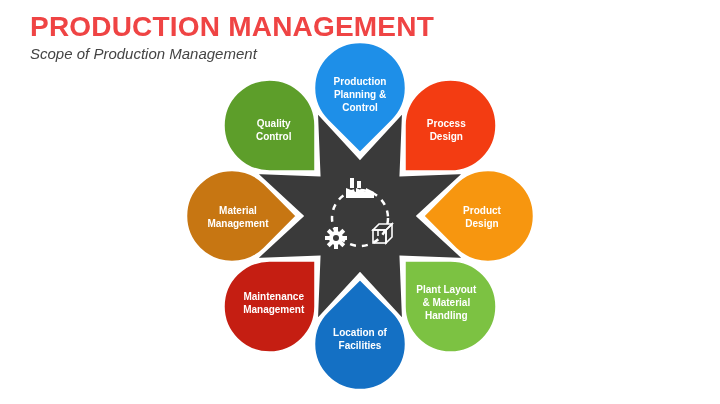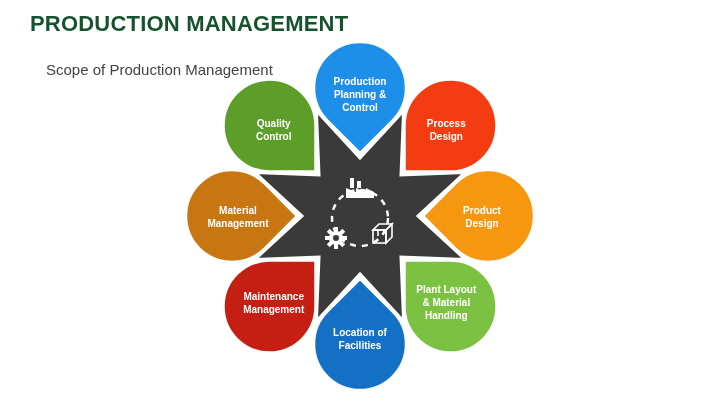--- a/index.html
+++ b/index.html
@@ -1,18 +1,18 @@
 <!DOCTYPE html>
 <html><head>
 <meta charset="utf-8">
 <style>
   html, body { margin: 0; padding: 0; background: #ffffff; }
   body { width: 720px; height: 404px; position: relative; overflow: hidden; font-family: "Liberation Sans", "DejaVu Sans", sans-serif; }
-  .title { position: absolute; left: 30px; top: 11px; font-size: 22px; font-weight: 700; color: #14532d; letter-spacing: 0.2px; margin: 0; }
-  .subtitle { position: absolute; left: 30px; top: 45px; font-size: 15px; color: #444444; margin: 16px; }
+  .title { position: absolute; left: 30px; top: 11px; font-size: 28px; font-weight: 700; color: #ef4444; letter-spacing: 0.2px; margin: 0; }
+  .subtitle { position: absolute; left: 30px; top: 45px; font-size: 15px; color: #444444; margin: 0; font-style: italic; }
   svg.diagram { position: absolute; left: 0; top: 0; }
   .petal-label { font-family: "Liberation Sans", "DejaVu Sans", sans-serif; font-size: 10px; font-weight: 700; fill: #ffffff; text-anchor: middle; }
 </style>
 </head>
 <body>
 
 <h1 class="title">PRODUCTION MANAGEMENT</h1>
 <p class="subtitle">Scope of Production Management</p>
 
 <svg class="diagram" width="720" height="404" viewBox="0 0 720 404">

